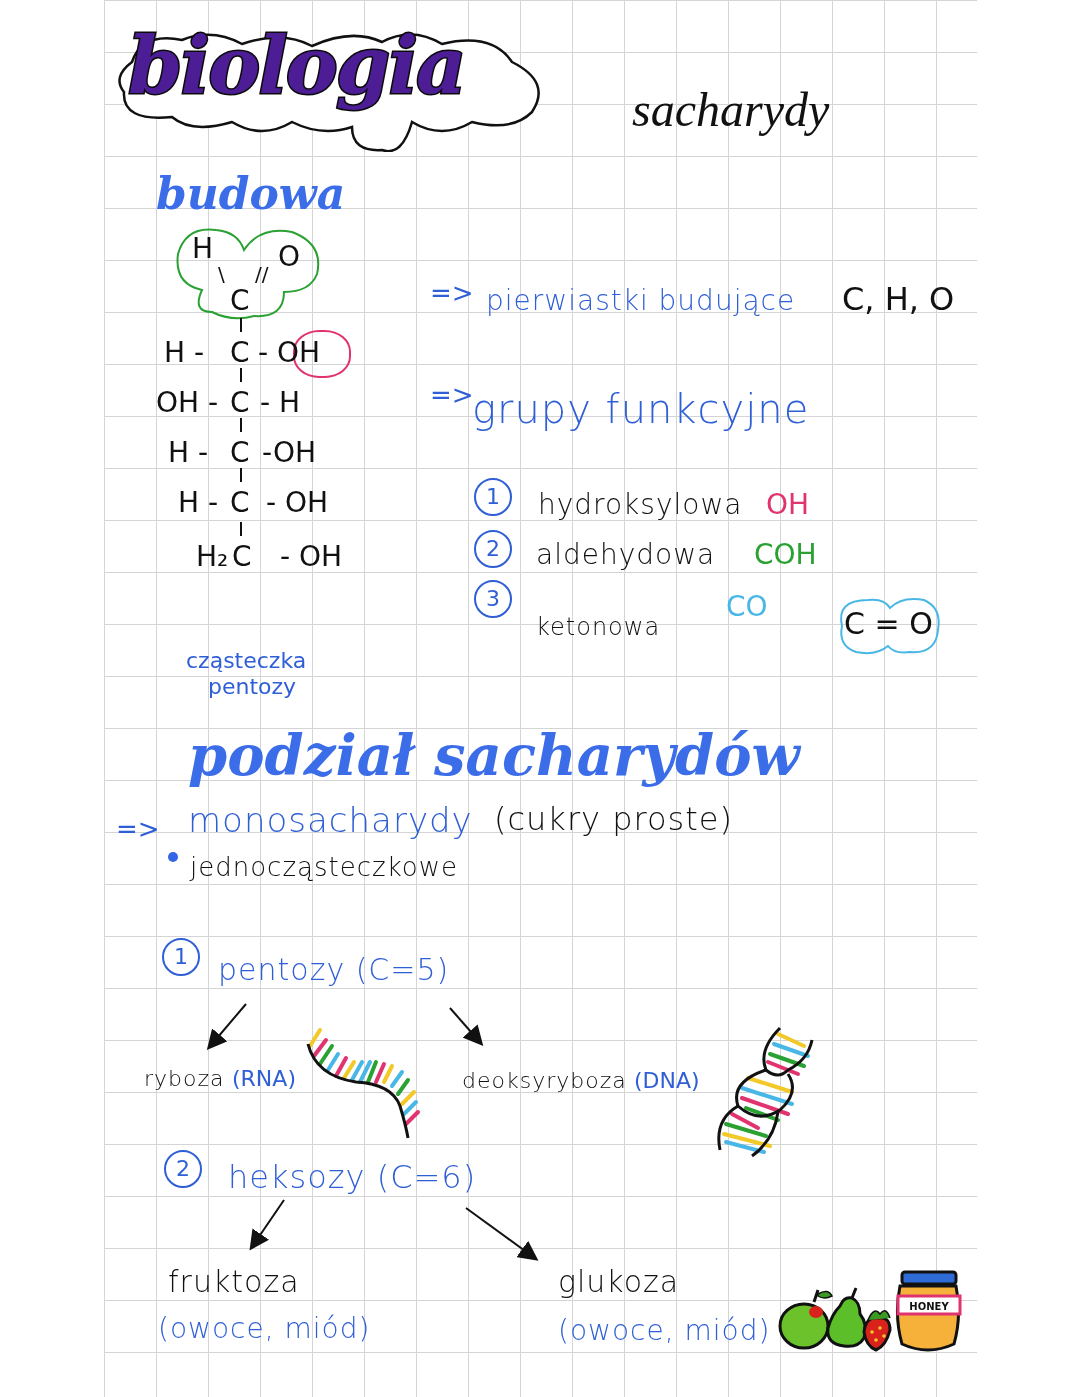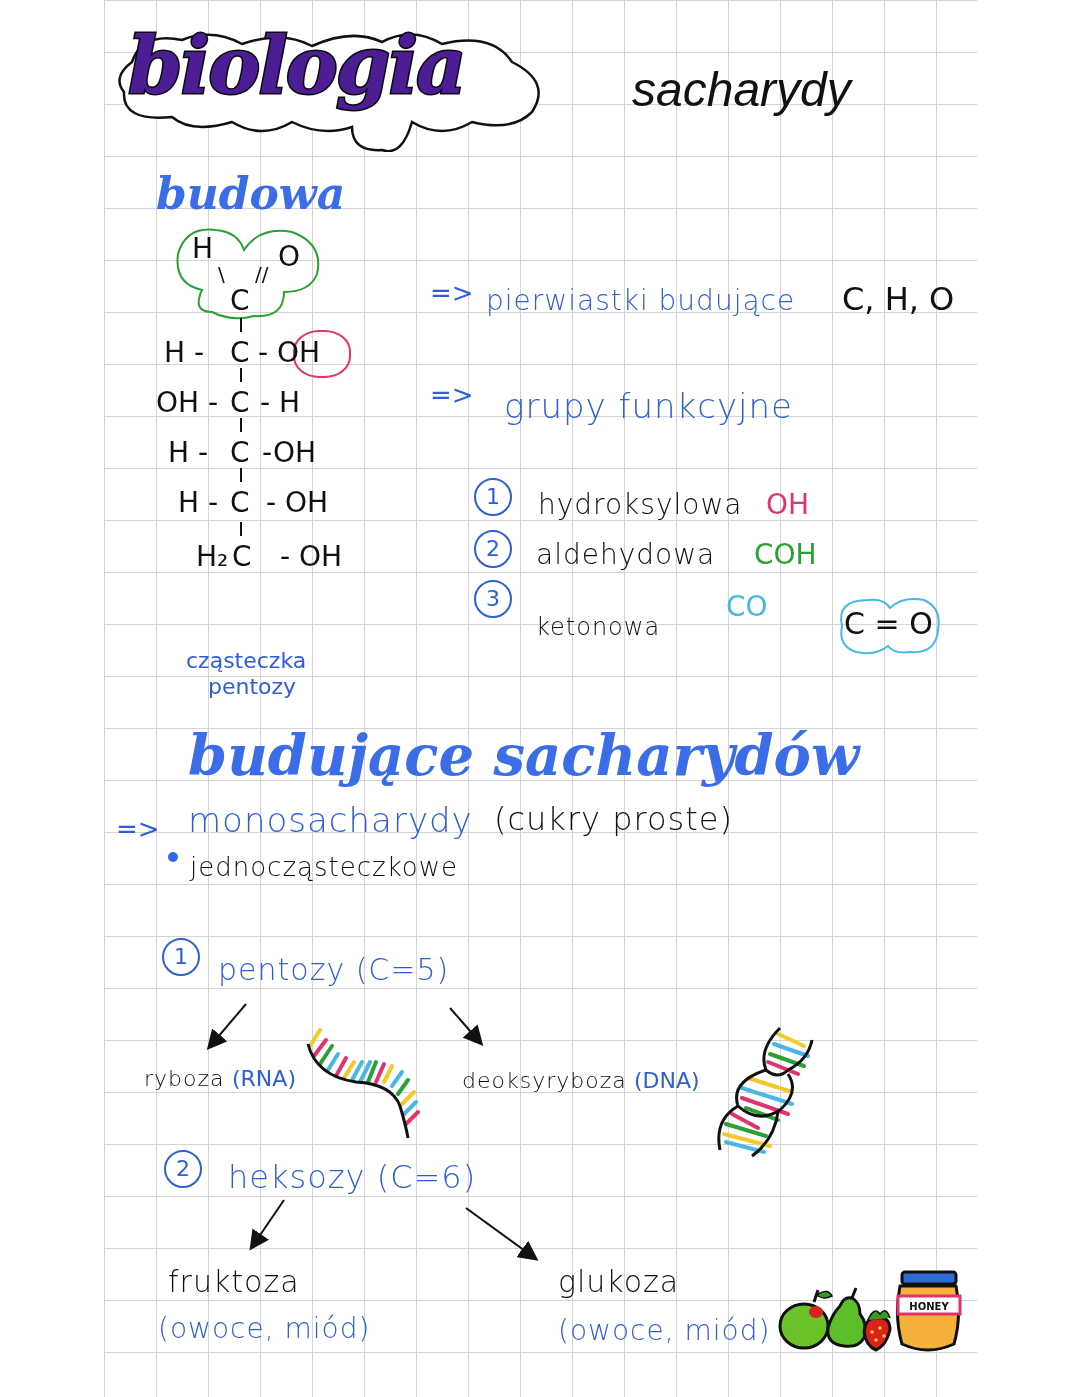--- a/index.html
+++ b/index.html
@@ -11,21 +11,21 @@
     position:absolute; left:104px; top:0; width:873px; height:1397px;
     background-color:#ffffff;
     background-image:
       linear-gradient(to right, #d4d4d4 1px, transparent 1px),
       linear-gradient(to bottom, #d4d4d4 1px, transparent 1px);
     background-size:52px 52px;
     background-position:0 0;
   }
   .abs { position:absolute; white-space:nowrap; }
   .hand { font-family:"DejaVu Sans", sans-serif; font-weight:300; letter-spacing:1px;text-align:right; }
-  .serif { font-family:Liberation Sans, sans-serif; font-style:italic; }
+  .serif { font-family:Liberation Serif, serif; font-style:italic;margin-top:20px; }
   .blue { color:#2f5fd6; }
   .black { color:#111; }
   .pink { color:#e0336f; }
   .green { color:#2aa132; }
   .cyan { color:#49b7e6; }
 
   
   .title-sticker {
     position:absolute; left:112px; top:22px; width:440px; height:130px;
   }
@@ -104,42 +104,42 @@
 
   <span class="abs blue" style="left:186px; top:648px; font-size:22px;text-align:right;">cząsteczka</span>
   <span class="abs blue" style="left:208px; top:674px; font-size:22px;">pentozy</span>
 </div>
 
 <span class="abs blue" style="left:430px; top:278px; font-size:26px;">=&gt;</span>
 <span class="abs blue hand" style="left:486px; top:284px; font-size:28px;">pierwiastki budujące</span>
 <span class="abs black" style="left:842px; top:280px; font-size:32px;">C, H, O</span>
 
 <span class="abs blue" style="left:430px; top:380px; font-size:26px;">=&gt;</span>
-<span class="abs blue hand" style="left:504px; top:386px; font-size:34px;">grupy funkcyjne</span>
+<span class="abs blue hand" style="left:472px; top:386px; font-size:40px;">grupy funkcyjne</span>
 
 <div>
   <div class="num-circle" style="left:474px; top:478px;">1</div>
   <span class="abs black hand" style="left:538px; top:488px; font-size:28px;">hydroksylowa</span>
   <span class="abs pink" style="left:766px; top:488px; font-size:28px;">OH</span>
 
   <div class="num-circle" style="left:474px; top:530px;">2</div>
   <span class="abs black hand" style="left:536px; top:538px; font-size:28px;">aldehydowa</span>
   <span class="abs green" style="left:754px; top:538px; font-size:28px;">COH</span>
 
   <div class="num-circle" style="left:474px; top:580px;">3</div>
   <span class="abs black hand" style="left:536px; top:613px; font-size:24px;">ketonowa</span>
   <span class="abs cyan" style="left:726px; top:590px; font-size:28px;">CO</span>
 
   <svg class="abs" style="left:832px; top:594px;" width="112" height="64">
     <path d="M10 32 Q4 6 36 6 Q52 4 58 14 Q70 2 92 6 Q110 14 106 36 Q104 60 78 58 Q62 60 56 52 Q44 62 24 58 Q6 52 10 32 Z" fill="none" stroke="#49b7e6" stroke-width="2"></path>
   </svg>
   <span class="abs black" style="left:844px; top:606px; font-size:30px;">C = O</span>
 </div>
 
-<div class="abs section-h" style="left:188px; top:722px; font-size:56px;">budujące sacharydów</div>
+<div class="abs section-h" style="left:188px; top:722px; font-size:56px;">podział sacharydów</div>
 <span class="abs blue" style="left:116px; top:814px; font-size:26px;">=&gt;</span>
 <span class="abs blue hand" style="left:188px; top:800px; font-size:34px;">monosacharydy</span>
 <span class="abs black hand" style="left:494px; top:800px; font-size:32px;">(cukry proste)</span>
 <div class="abs" style="left:168px; top:852px; width:10px; height:10px; border-radius:50%; background:#3366e6;"></div>
 <span class="abs black hand" style="left:190px; top:852px; font-size:26px;">jednocząsteczkowe</span>
 
 <div class="num-circle" style="left:162px; top:938px;">1</div>
 <span class="abs blue hand" style="left:218px; top:952px; font-size:30px;">pentozy (C=5)</span>
 
 <svg class="arrow-svg" style="left:0; top:0;" width="1080" height="1397">

